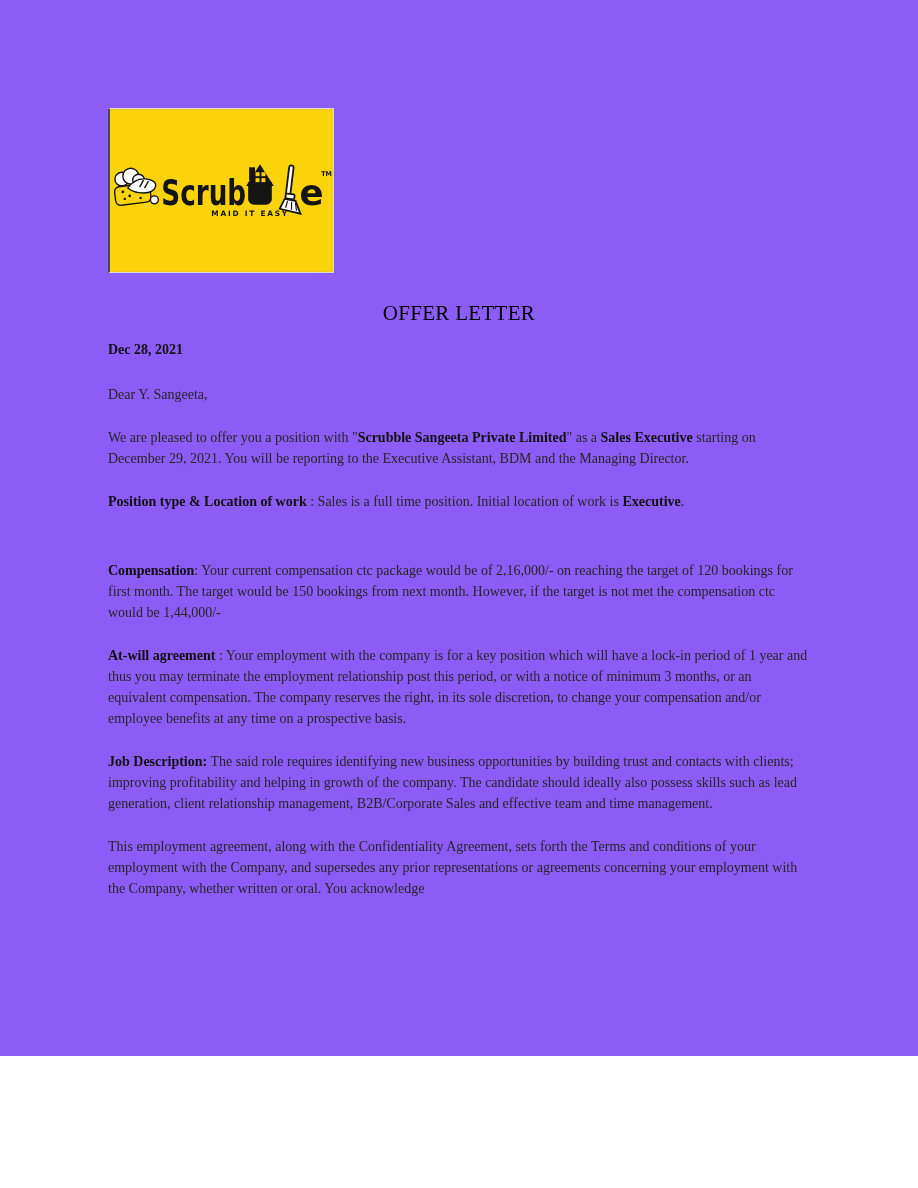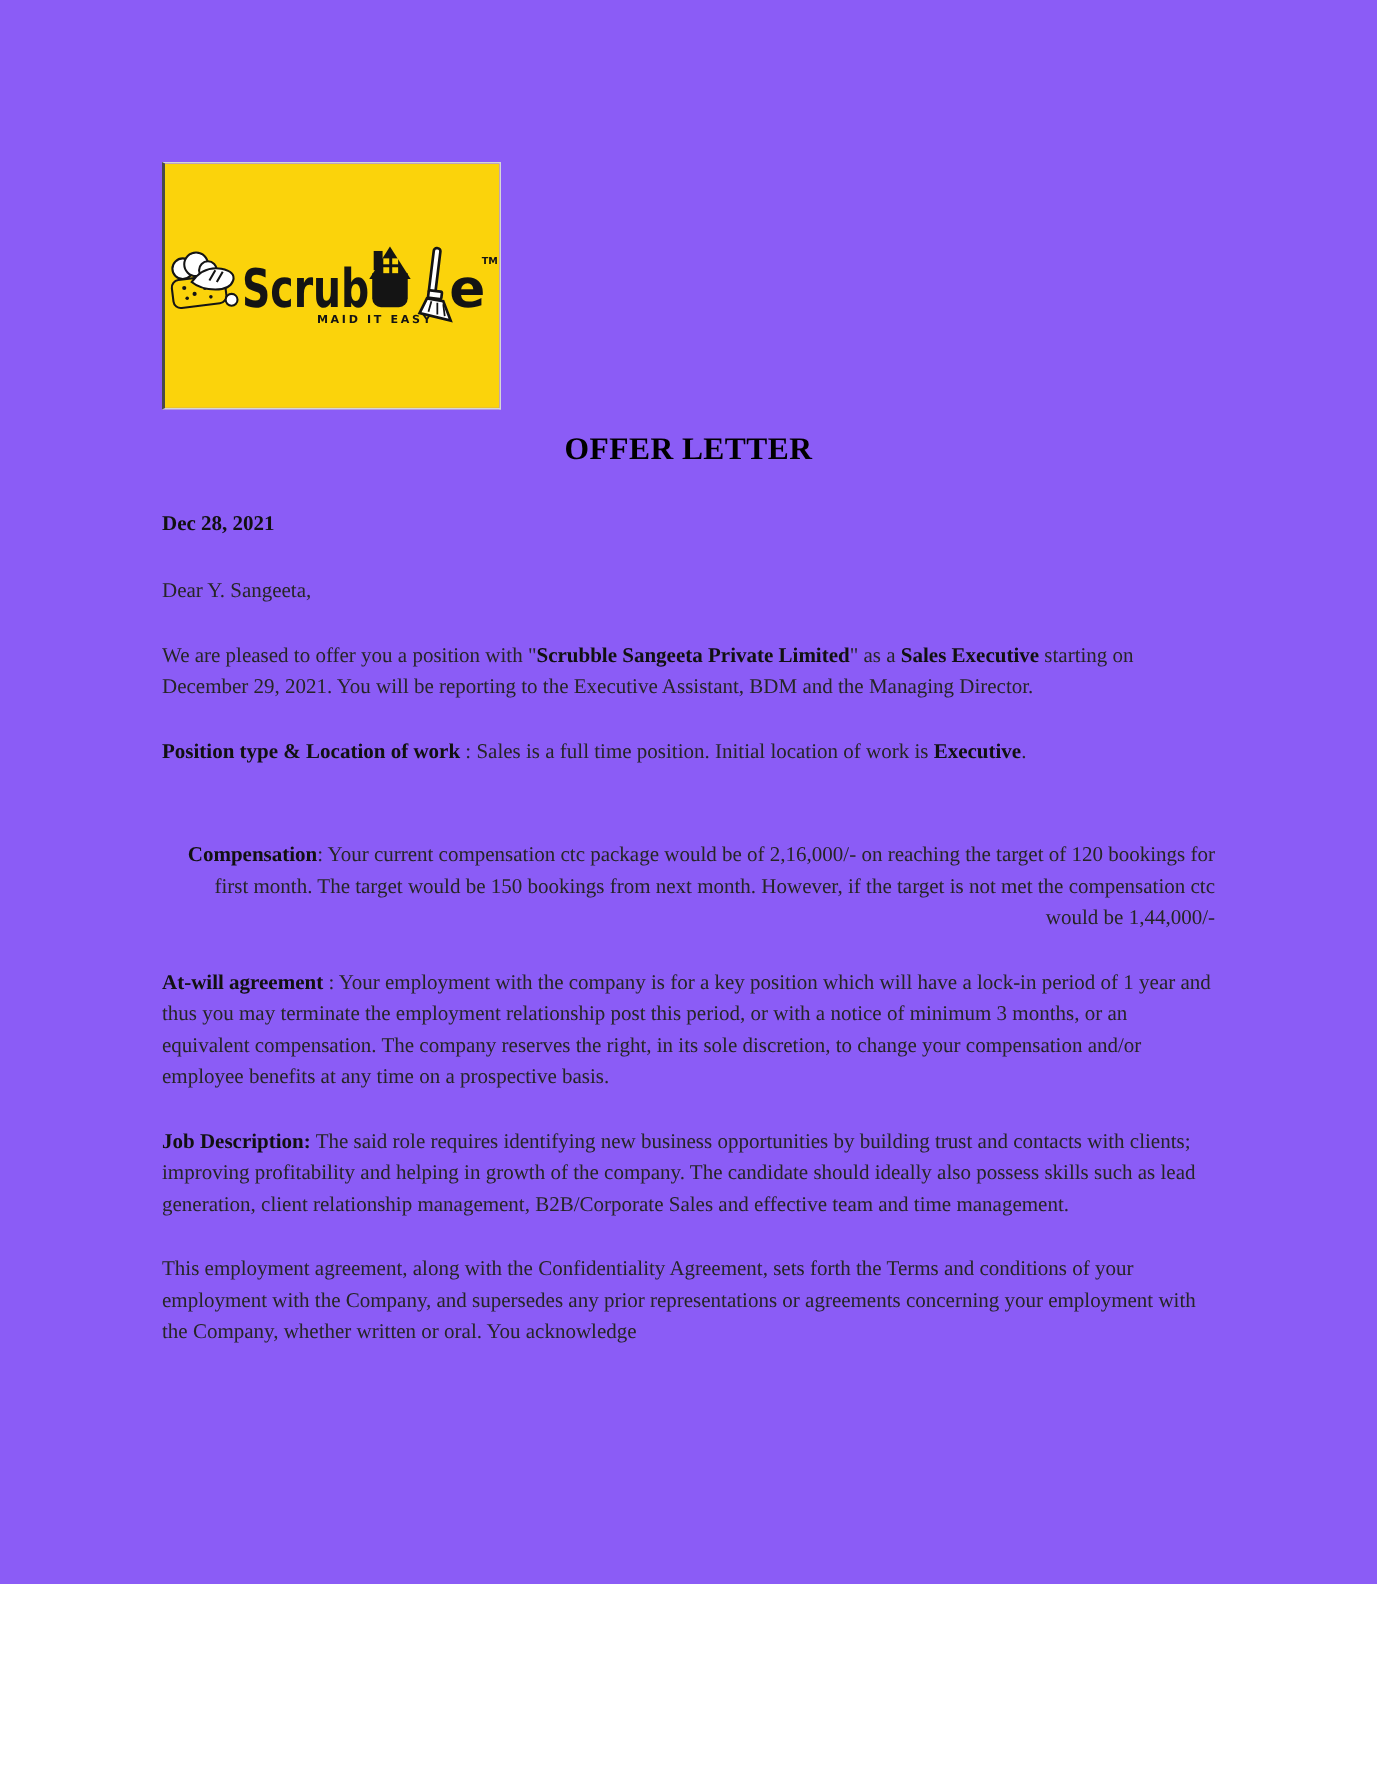--- a/index.html
+++ b/index.html
@@ -18,42 +18,42 @@
     left: 108px;
     top: 108px;
     width: 226px;
     height: 165px;
     border: 1px solid #d6d6d6;
     border-left: 2px solid #4a4a4a;
   }
   .logo-box svg { display: block; width: 100%; height: 100%; }
   .doc-title {
     position: absolute;
-    top: 287px;
+    top: 301px;
     left: 0;
     width: 100%;
     text-align: center;
     font-size: 21px;
-    font-weight: bold;
+    font-weight: normal;
     color: #000000;
     letter-spacing: 0.3px;
   }
   .content {
     position: absolute;
     left: 108px;
     top: 339px;
     width: 702px;
     font-size: 14px;
     line-height: 21px;
   }
   .content p { margin: 0; }
   .date-line { font-weight: bold; color: #111; }
   .salutation { margin-top: 24px !important; }
   .para { margin-top: 22px !important; }
-  .para.extra-gap { margin-top: 48px !important; text-align: right; }
+  .para.extra-gap { margin-top: 48px !important; }
   .run-b { font-weight: bold; color: #111; }
   .logo-brand-text {
     font-family: "DejaVu Sans", sans-serif;
     font-weight: bold;
   }
   .logo-tagline-text {
     font-family: "DejaVu Sans", sans-serif;
     font-weight: bold;
     letter-spacing: 1.8px;
   }

